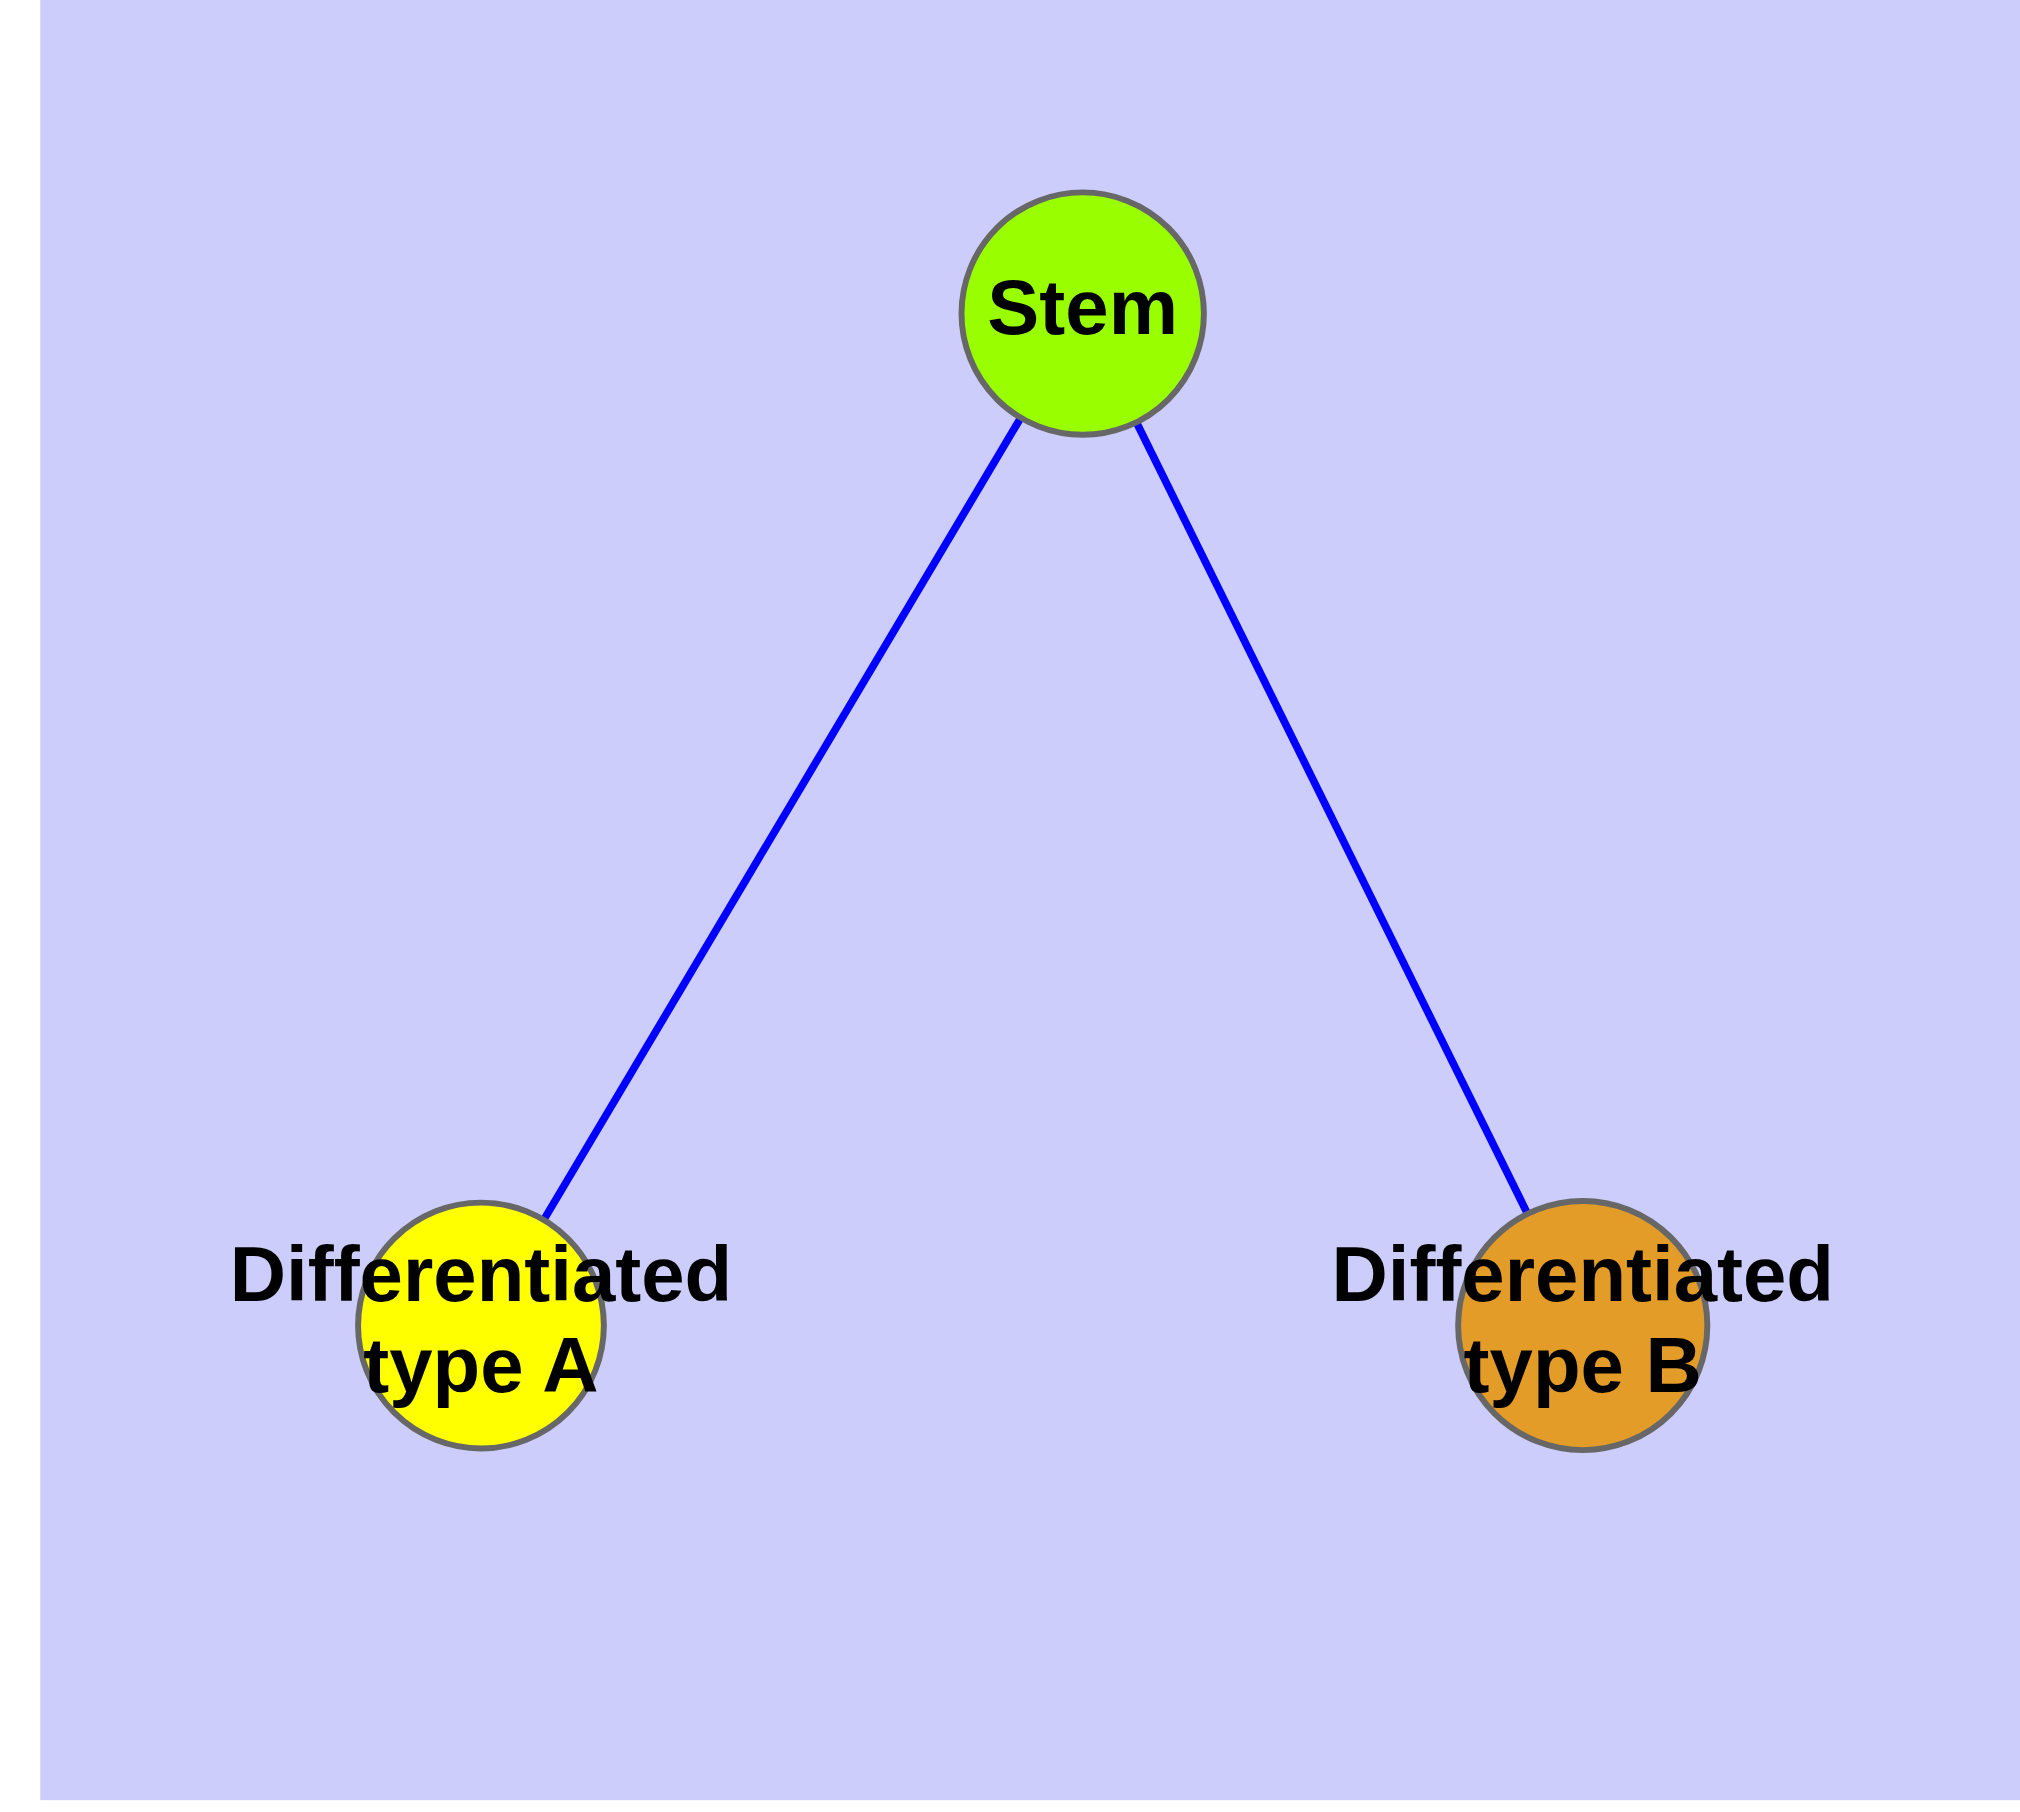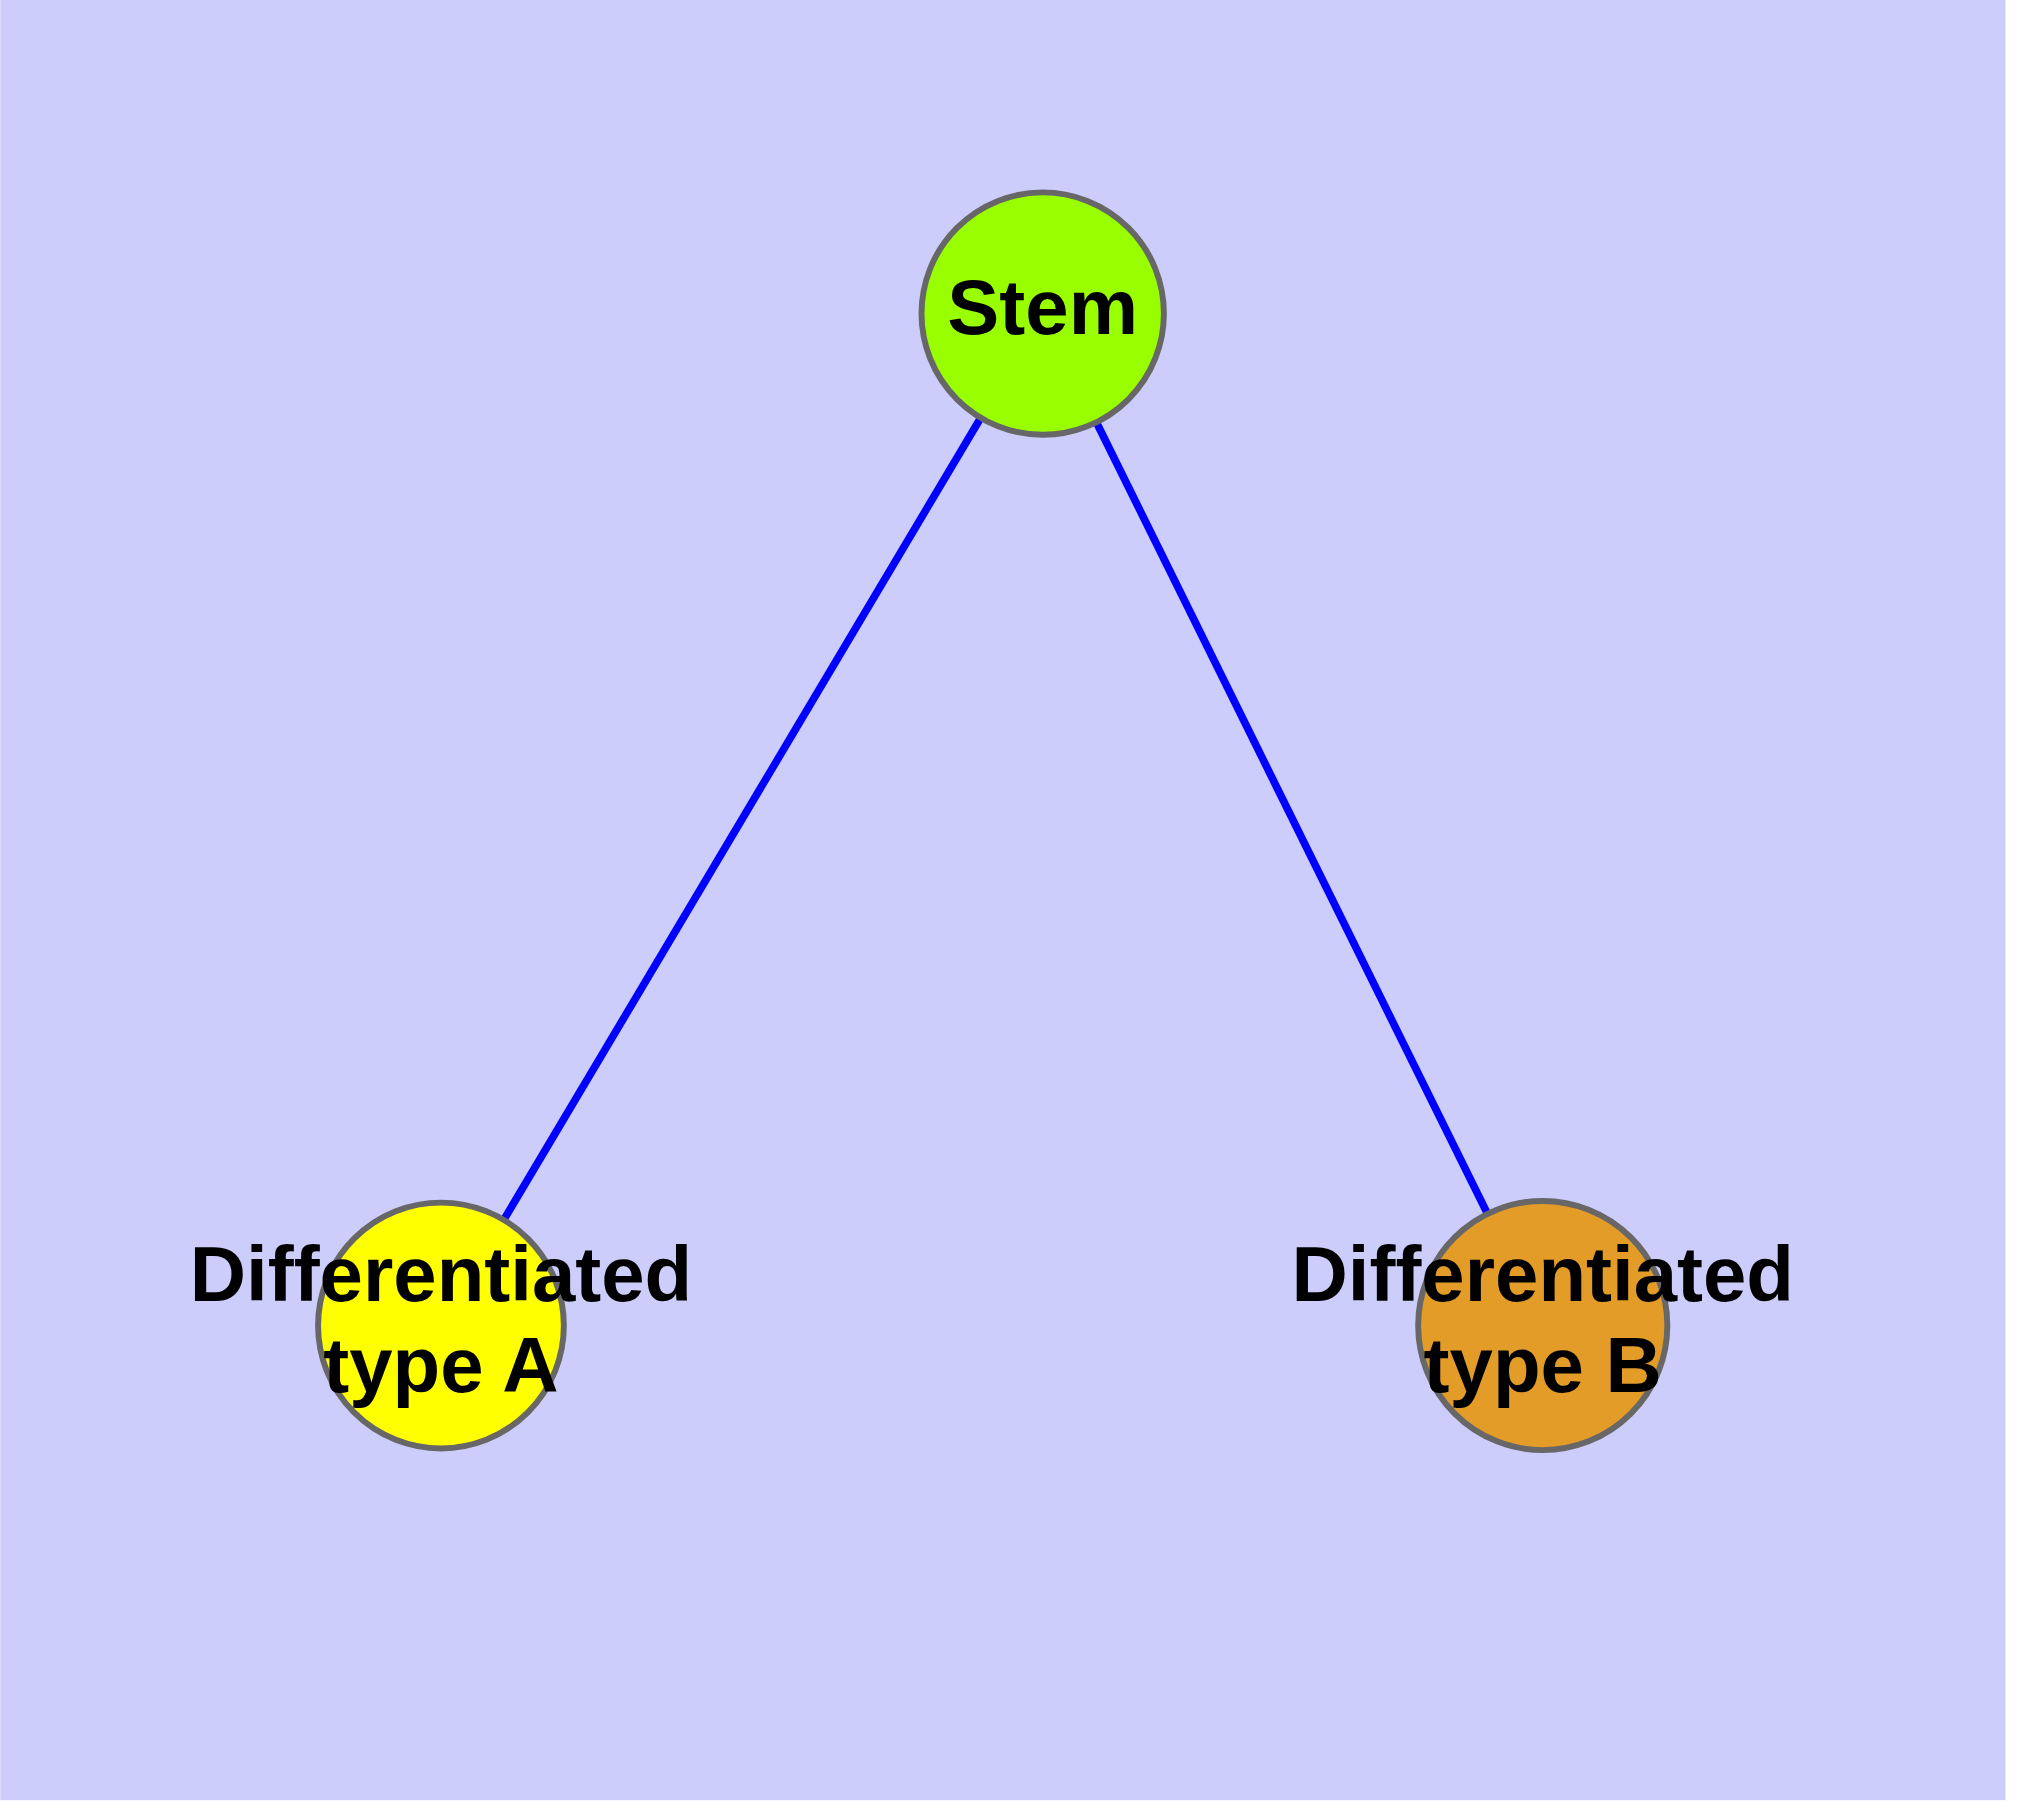--- a/index.html
+++ b/index.html
@@ -10,20 +10,21 @@
   body {
     width: 2021px;
     height: 1812px;
     overflow: hidden;
     font-family: "Liberation Sans", sans-serif;
   }
   #canvas {
     position: relative;
     width: 1898px;
     height: 1812px;
+    margin-left: 40px;
   }
   #graph-svg {
     position: absolute;
     top: 0;
     left: 0;
     width: 2021px;
     height: 1812px;
     display: block;
   }
   .node-label {

